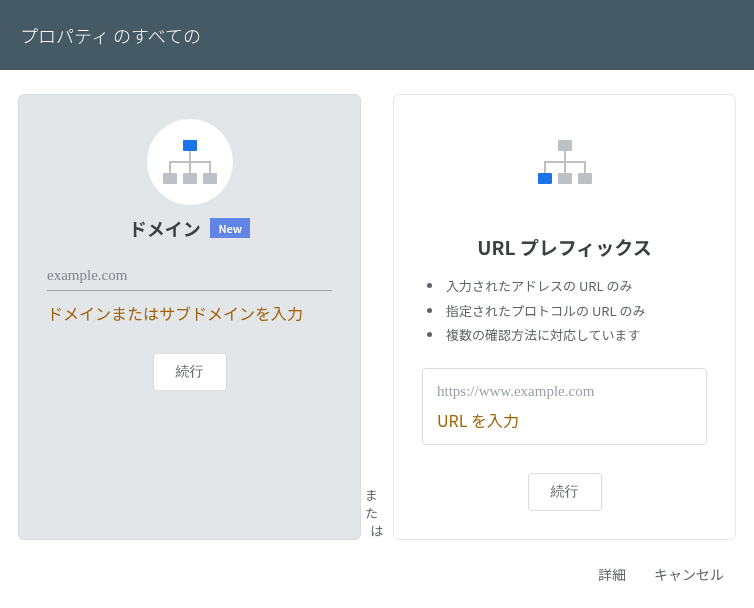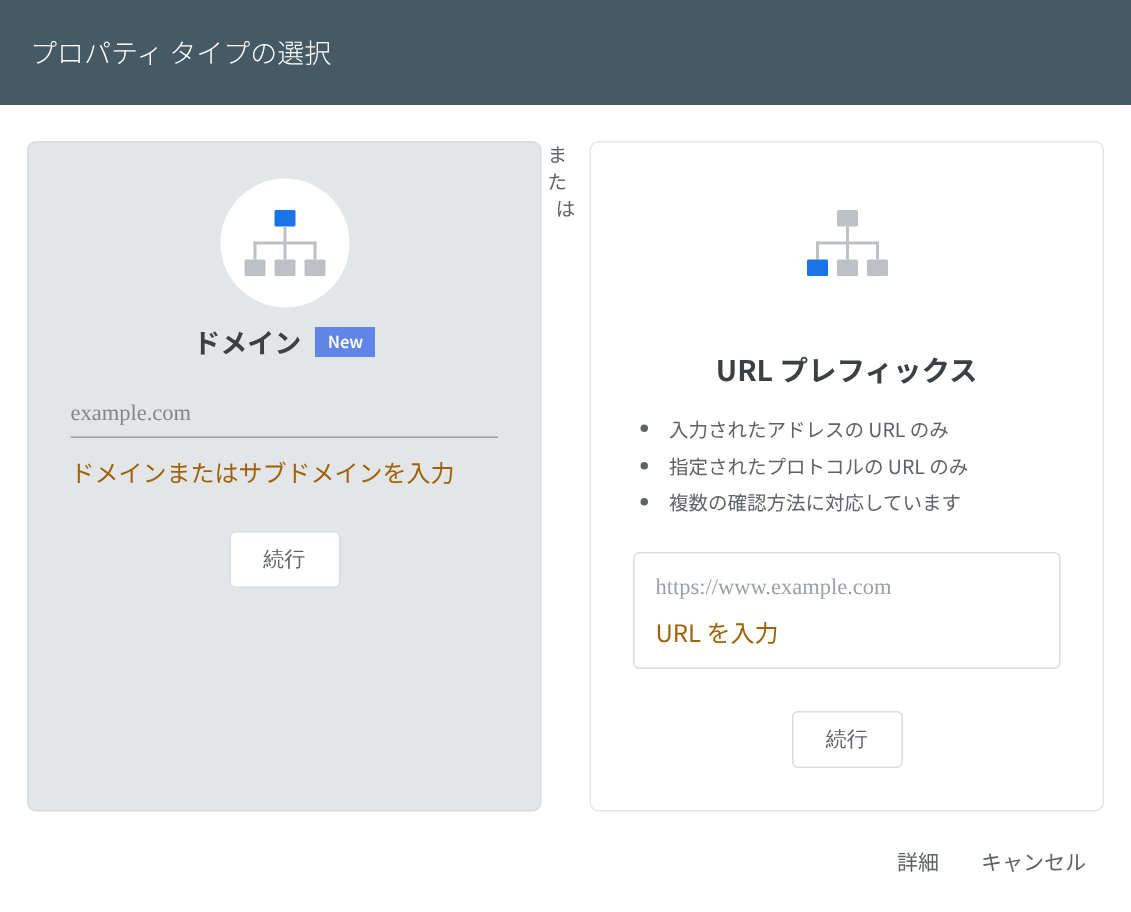--- a/index.html
+++ b/index.html
@@ -35,21 +35,21 @@
   }
   .card.unselected {
     background: #ffffff;
     border: 1px solid #e3e6e9;
   }
   .separator {
     width: 32px;
     display: flex;
     flex-direction: column;
     align-items: center;
-    justify-content: flex-start;
+    justify-content: flex-end;
     font-size: 13px;
     color: #5f6368;
     line-height: 1.4;
     padding: 0 4px;
   }
   .icon-wrap {
     display: flex;
     justify-content: center;
     margin-bottom: 8px;
   }
@@ -153,21 +153,21 @@
     padding: 14px 30px 18px 0;
     font-size: 14px;
     color: #5f6368;
     align-items: flex-end;
   }
   .footer span { cursor: pointer; }
 </style>
 </head>
 <body>
 
-<div class="header">プロパティ タイプの選択</div>
+<div class="header">プロパティ のすべての</div>
 
 <div class="body">
 
   <div class="card selected">
     <div class="icon-wrap">
       <div class="icon-circle">
         <div class="icon-sitemap">
           <div class="node top blue"></div>
           <div class="vline main"></div>
           <div class="hline main"></div>

